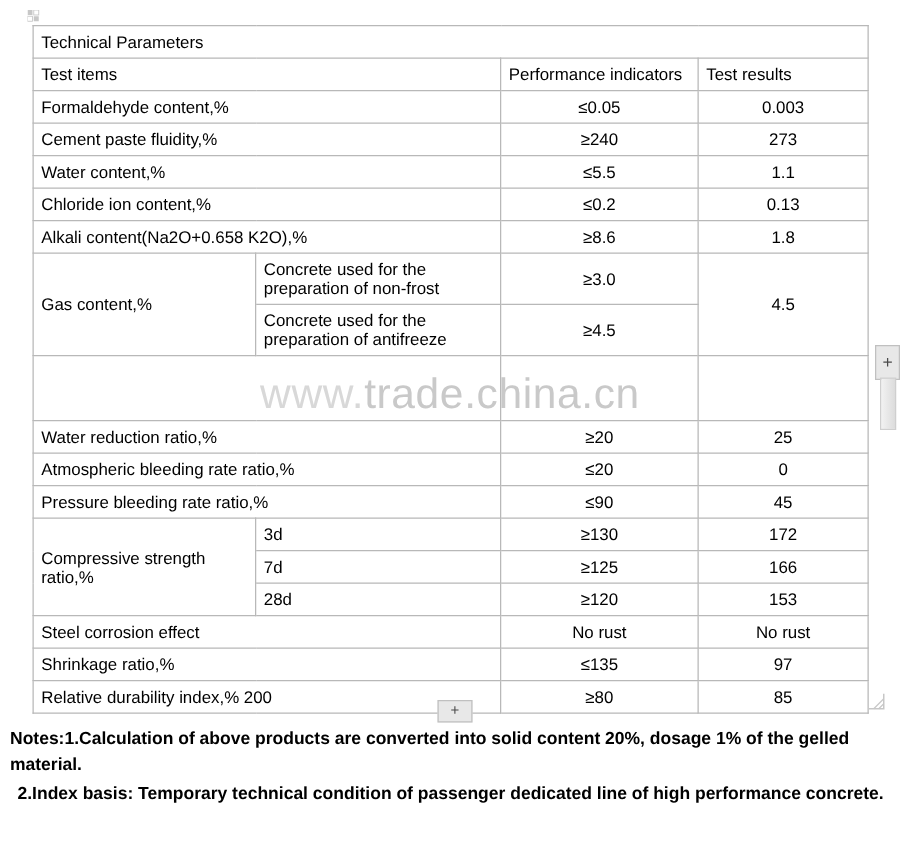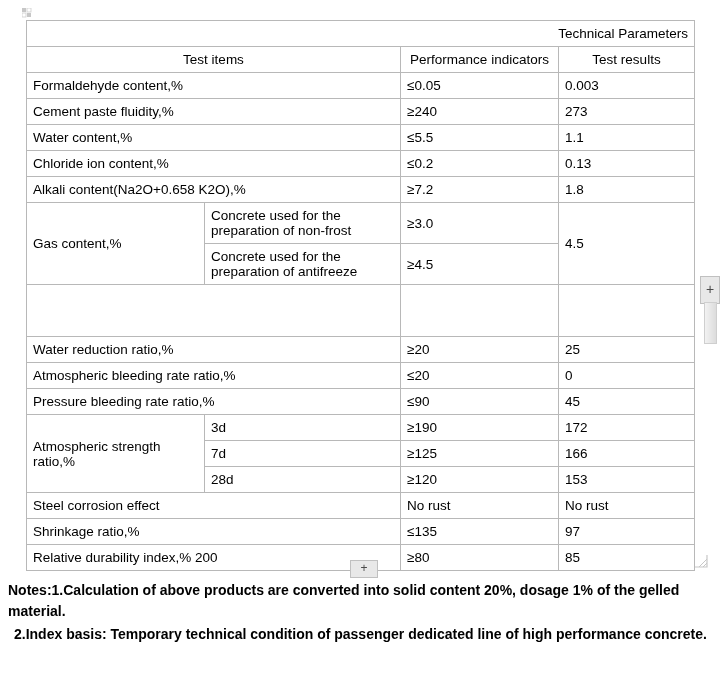--- a/index.html
+++ b/index.html
@@ -46,32 +46,31 @@
   }
   table.tp td, table.tp th {
     border: 1px solid #b8b8b8;
     padding: 5px 6px;
     font-weight: normal;
     font-size: 13.5px;
     vertical-align: middle;
     background: #ffffff;
   }
   .title-cell {
-    text-align: right;
+    text-align: left;
     font-size: 14.5px;
     padding: 6px 4px;
   }
   .hdr {
-    text-align: center;
     font-weight: bold;
     font-size: 14px;
     padding: 9px 6px;
   }
   .c-left { text-align: left; }
-  .c-center { }
+  .c-center { text-align: center; }
   .row-h { height: 25px; }
 
   
   col.c1 { width: 178px; }
   col.c2 { width: 196px; }
   col.c3 { width: 158px; }
   col.c4 { width: 136px; }
 
   
   .watermark {
@@ -196,21 +195,21 @@
           <td class="c-center">≤5.5</td>
           <td class="c-center">1.1</td>
         </tr>
         <tr class="row-h">
           <td class="c-left" colspan="2">Chloride ion content,%</td>
           <td class="c-center">≤0.2</td>
           <td class="c-center">0.13</td>
         </tr>
         <tr class="row-h">
           <td class="c-left" colspan="2">Alkali content(Na2O+0.658 K2O),%</td>
-          <td class="c-center">≥7.2</td>
+          <td class="c-center">≥8.6</td>
           <td class="c-center">1.8</td>
         </tr>
 
         <tr>
           <td class="c-left" rowspan="2">Gas content,%</td>
           <td class="c-left">Concrete used for the preparation of non-frost</td>
           <td class="c-center">≥3.0</td>
           <td class="c-center" rowspan="2">4.5</td>
         </tr>
         <tr>
@@ -234,23 +233,23 @@
           <td class="c-center">≤20</td>
           <td class="c-center">0</td>
         </tr>
         <tr class="row-h">
           <td class="c-left" colspan="2">Pressure bleeding rate ratio,%</td>
           <td class="c-center">≤90</td>
           <td class="c-center">45</td>
         </tr>
 
         <tr class="row-h">
-          <td class="c-left" rowspan="3">Atmospheric strength ratio,%</td>
+          <td class="c-left" rowspan="3">Compressive strength ratio,%</td>
           <td class="c-left">3d</td>
-          <td class="c-center">≥190</td>
+          <td class="c-center">≥130</td>
           <td class="c-center">172</td>
         </tr>
         <tr class="row-h">
           <td class="c-left">7d</td>
           <td class="c-center">≥125</td>
           <td class="c-center">166</td>
         </tr>
         <tr class="row-h">
           <td class="c-left">28d</td>
           <td class="c-center">≥120</td>
@@ -269,20 +268,23 @@
         </tr>
         <tr class="row-h">
           <td class="c-left" colspan="2">Relative durability index,% 200</td>
           <td class="c-center">≥80</td>
           <td class="c-center">85</td>
         </tr>
       </tbody>
     </table>
   </div>
 
+  <div class="watermark">
+    <span class="wm-side">www.</span><span>trade.china.cn</span>
+  </div>
 
   <div class="side-btn">+</div>
   <div class="side-track"></div>
   <div class="bottom-btn">+</div>
 
   <div class="notes">
     <p>Notes:1.Calculation of above products are converted into solid content 20%, dosage 1% of the gelled material.</p>
     <p class="note2">2.Index basis: Temporary technical condition of passenger dedicated line of high performance concrete.</p>
   </div>
 

